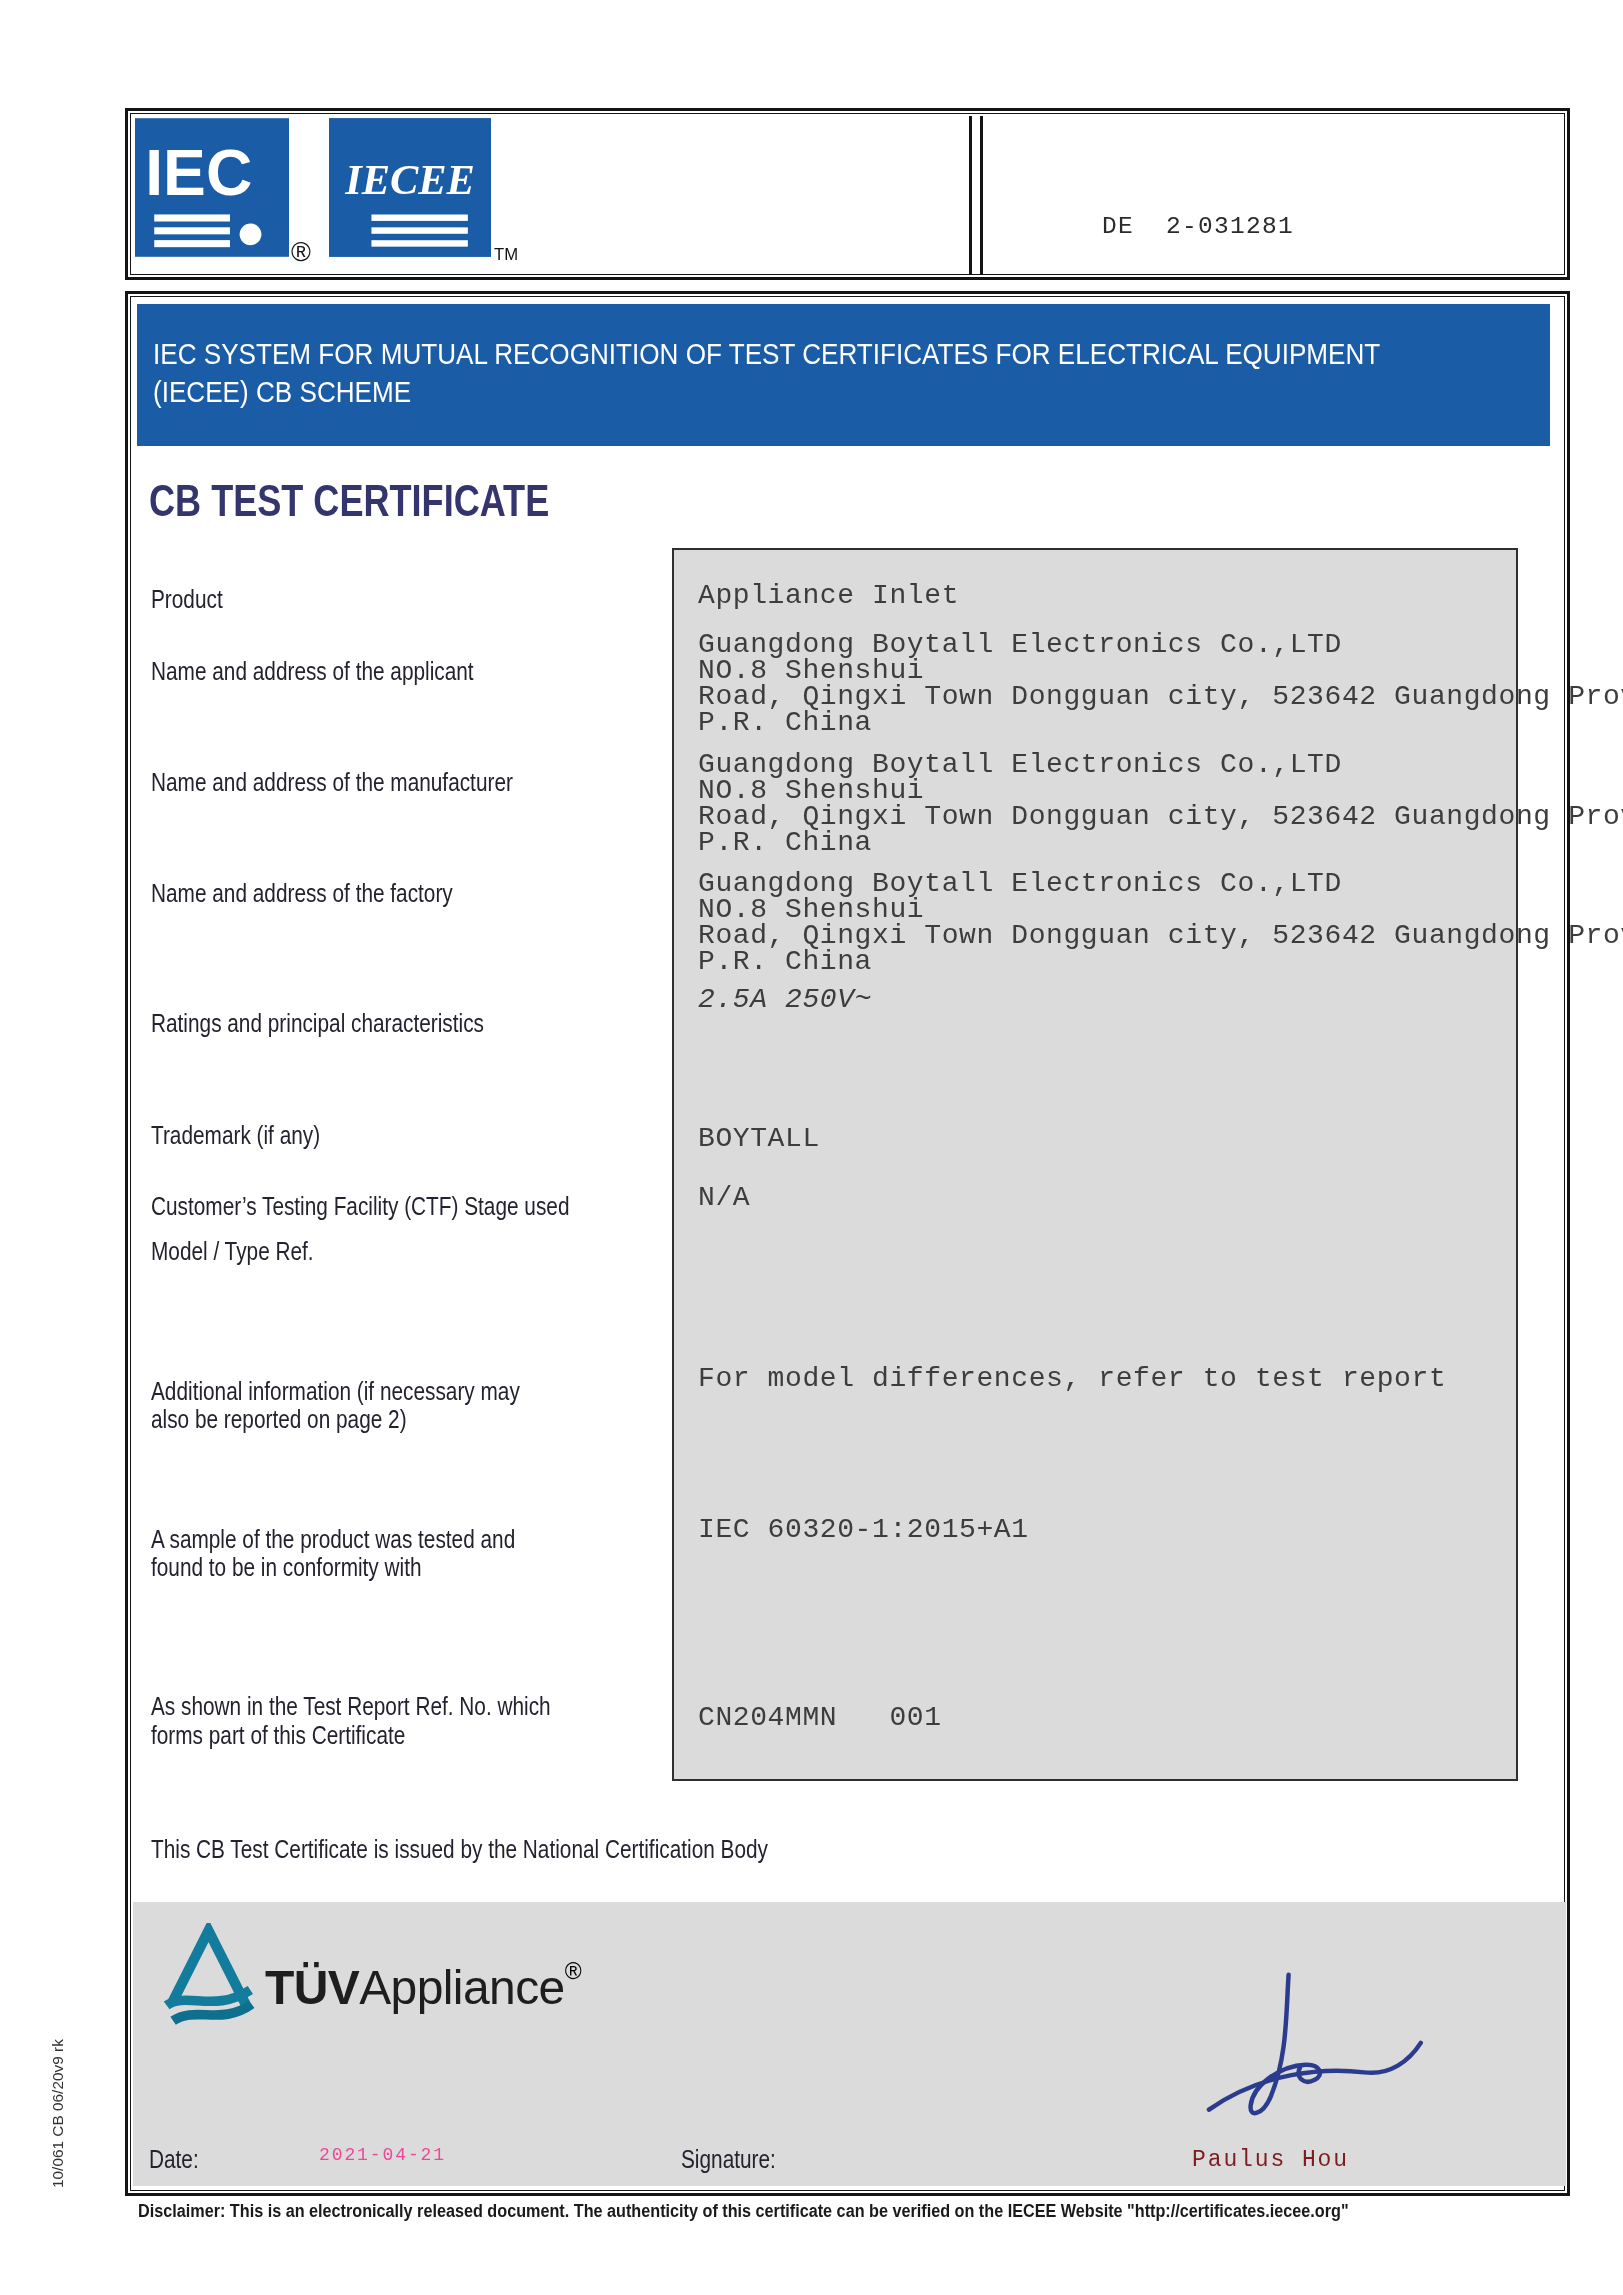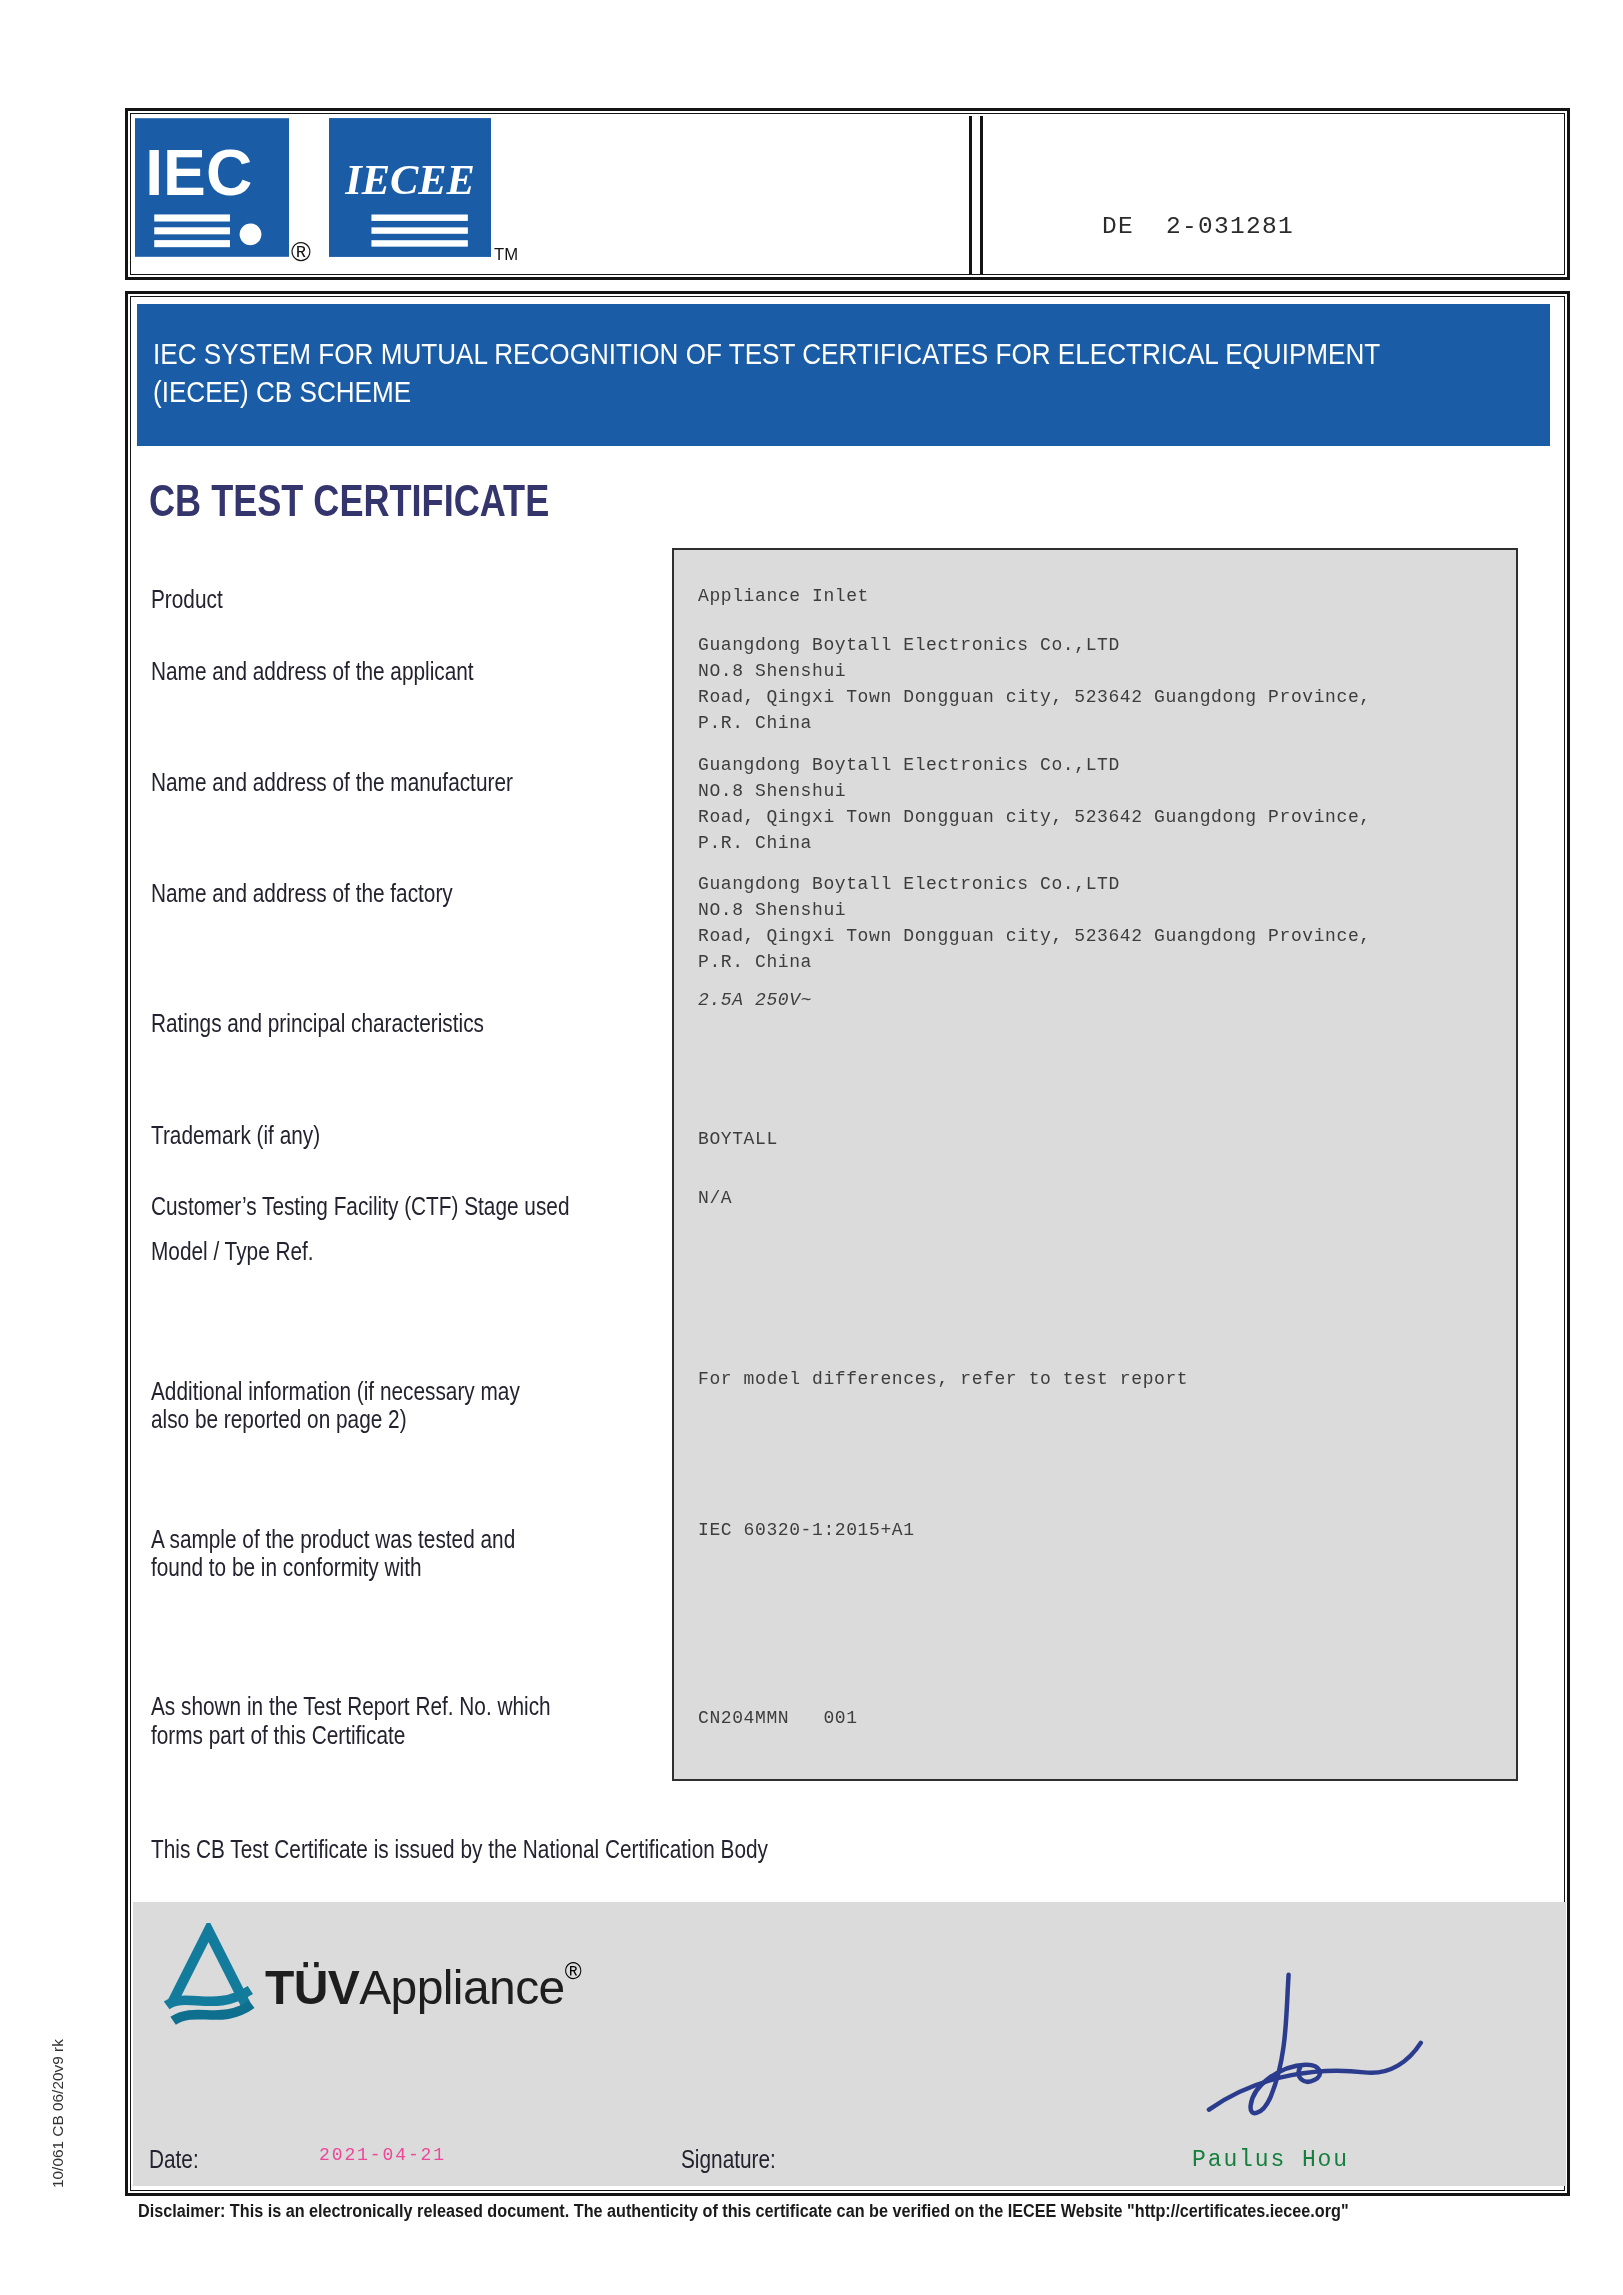--- a/index.html
+++ b/index.html
@@ -4,21 +4,21 @@
 <style>
   html,body{margin:0;padding:0;background:#ffffff;}
   #page{position:relative;width:1623px;height:2295px;background:#ffffff;overflow:hidden;
         font-family:"Liberation Sans",sans-serif;}
   .abs{position:absolute;}
   .box-outer{position:absolute;border:3.9px solid #141414;box-sizing:border-box;background:transparent;}
   .box-inner{position:absolute;inset:1.9px;border:1.3px solid #141414;}
   .bluefill{background:#1B5CA7;}
   .label{position:absolute;font-size:26px;line-height:30px;color:#23232F;letter-spacing:0;
          transform:scaleX(0.80);transform-origin:left top;white-space:nowrap;}
-  .mono{position:absolute;font-family:"Liberation Mono",monospace;font-size:18px;line-height:26px;
+  .mono{position:absolute;font-family:"Liberation Mono",monospace;font-size:28px;line-height:26px;
         color:#3d3d3d;letter-spacing:0.6px;white-space:pre;}
   .banner-line{position:absolute;color:#ffffff;font-size:30px;line-height:33px;
          transform:scaleX(0.87);transform-origin:left top;white-space:nowrap;}
   .title{position:absolute;font-size:44px;font-weight:bold;color:#35356E;
          transform:scaleX(0.82);transform-origin:left top;white-space:nowrap;}
   .graypanel{position:absolute;background:#DBDBDB;border:2.6px solid #2f2f2f;box-sizing:border-box;}
   .grayfoot{position:absolute;background:#DBDBDB;}
   .refband{position:absolute;background:#1B5CA7;color:#fff;font-size:26px;text-align:center;}
   .divider{position:absolute;border-left:3.2px solid #141414;border-right:3.2px solid #141414;width:7.7px;}
   .sup{font-size:23px;vertical-align:24.5px;}
@@ -131,20 +131,20 @@
   <svg class="abs" style="left:1152px;top:1971px;" width="277" height="154" viewBox="0 0 430 240">
     <g stroke="#2B3C8F" stroke-width="7" fill="none" stroke-linecap="round">
       <path d="M212 6 C208 66 210 134 184 196 C172 224 150 230 153 209 C157 178 198 148 238 146 C262 145 268 162 252 170 C236 178 222 166 230 150"></path>
       <path d="M88 216 C170 158 268 150 330 158 C370 163 400 140 418 112"></path>
     </g>
   </svg>
 
   <div class="label" style="left:149px;top:2144px;">Date:</div>
   <div class="mono" style="left:319px;top:2142px;font-size:18px;letter-spacing:1.9px;color:#ec4899;">2021-04-21</div>
   <div class="label" style="left:681px;top:2144px;">Signature:</div>
-  <div class="mono" style="left:1192px;top:2147px;font-size:23px;letter-spacing:1.9px;color:#15803d;">Paulus Hou</div>
+  <div class="mono" style="left:1192px;top:2147px;font-size:23px;letter-spacing:1.9px;color:#7f1d1d;">Paulus Hou</div>
 
   <div class="sidenote" style="left:49px;top:2188px;">10/061 CB 06/20v9 rk</div>
 
   <div class="disclaimer" style="left:138px;top:2201px;">Disclaimer:  This is an electronically released document. The authenticity of this certificate can be verified on the IECEE Website "http://certificates.iecee.org"</div>
 
 </div>
 
 
 </body></html>

